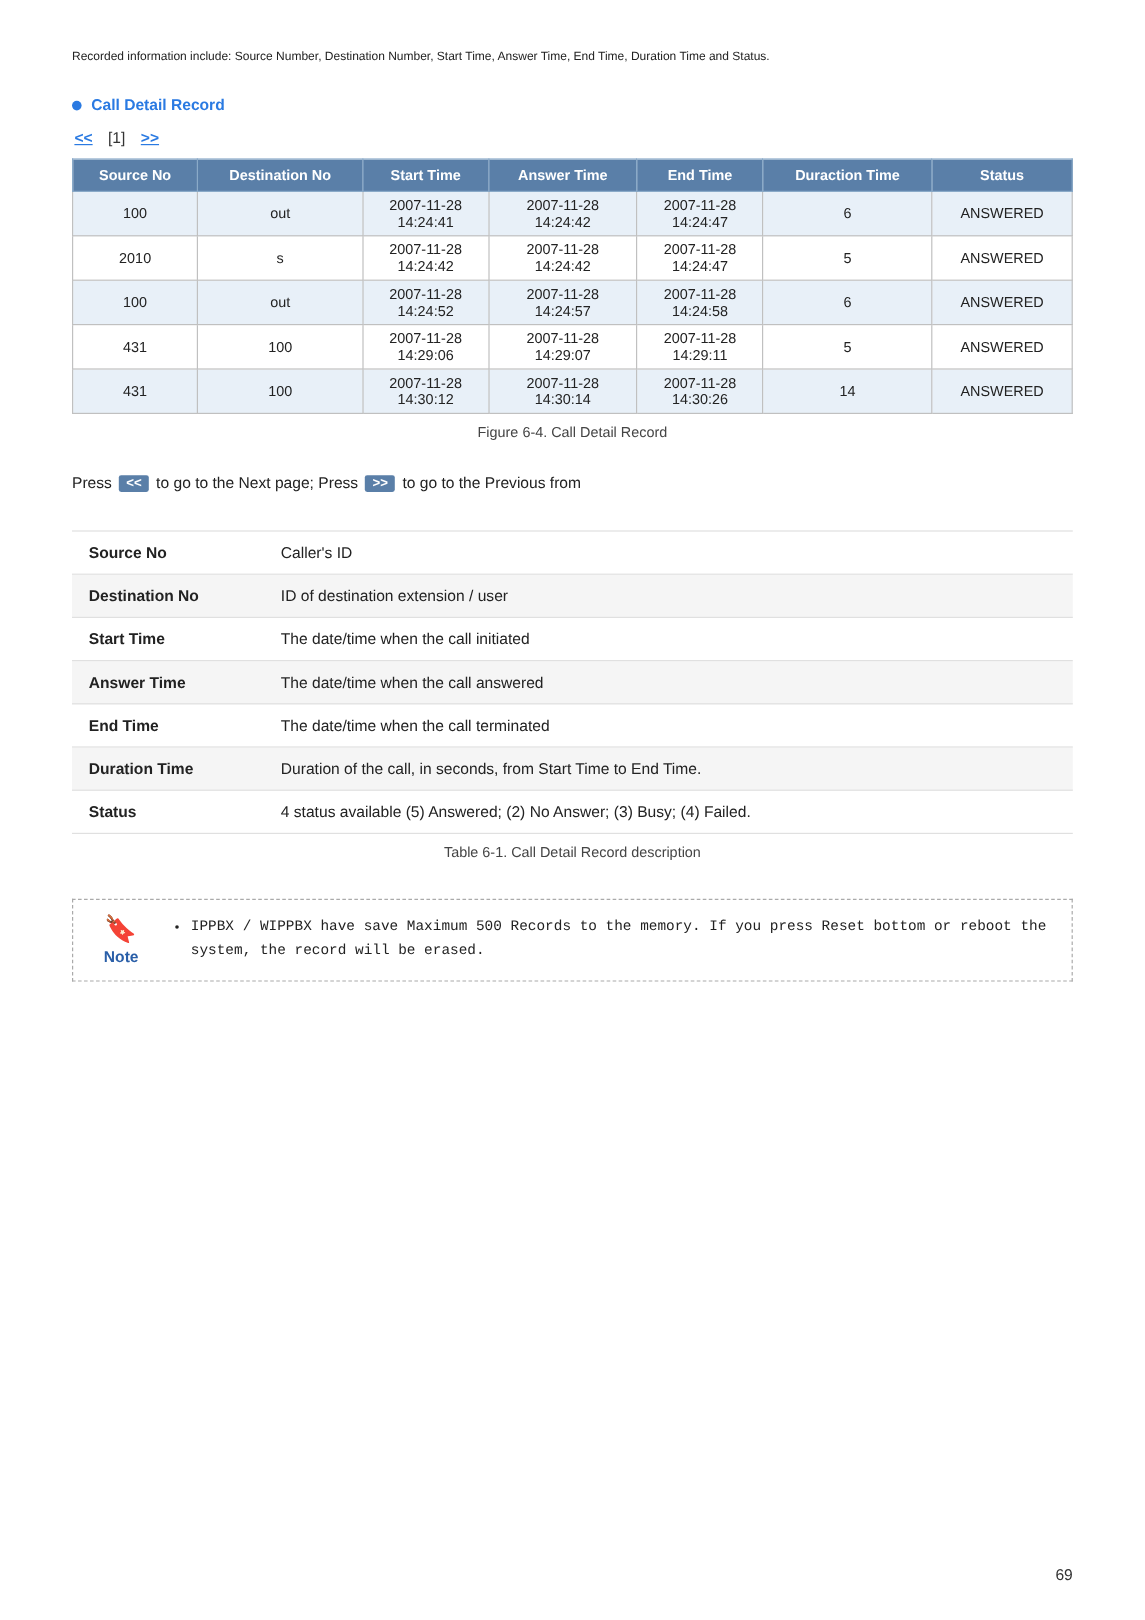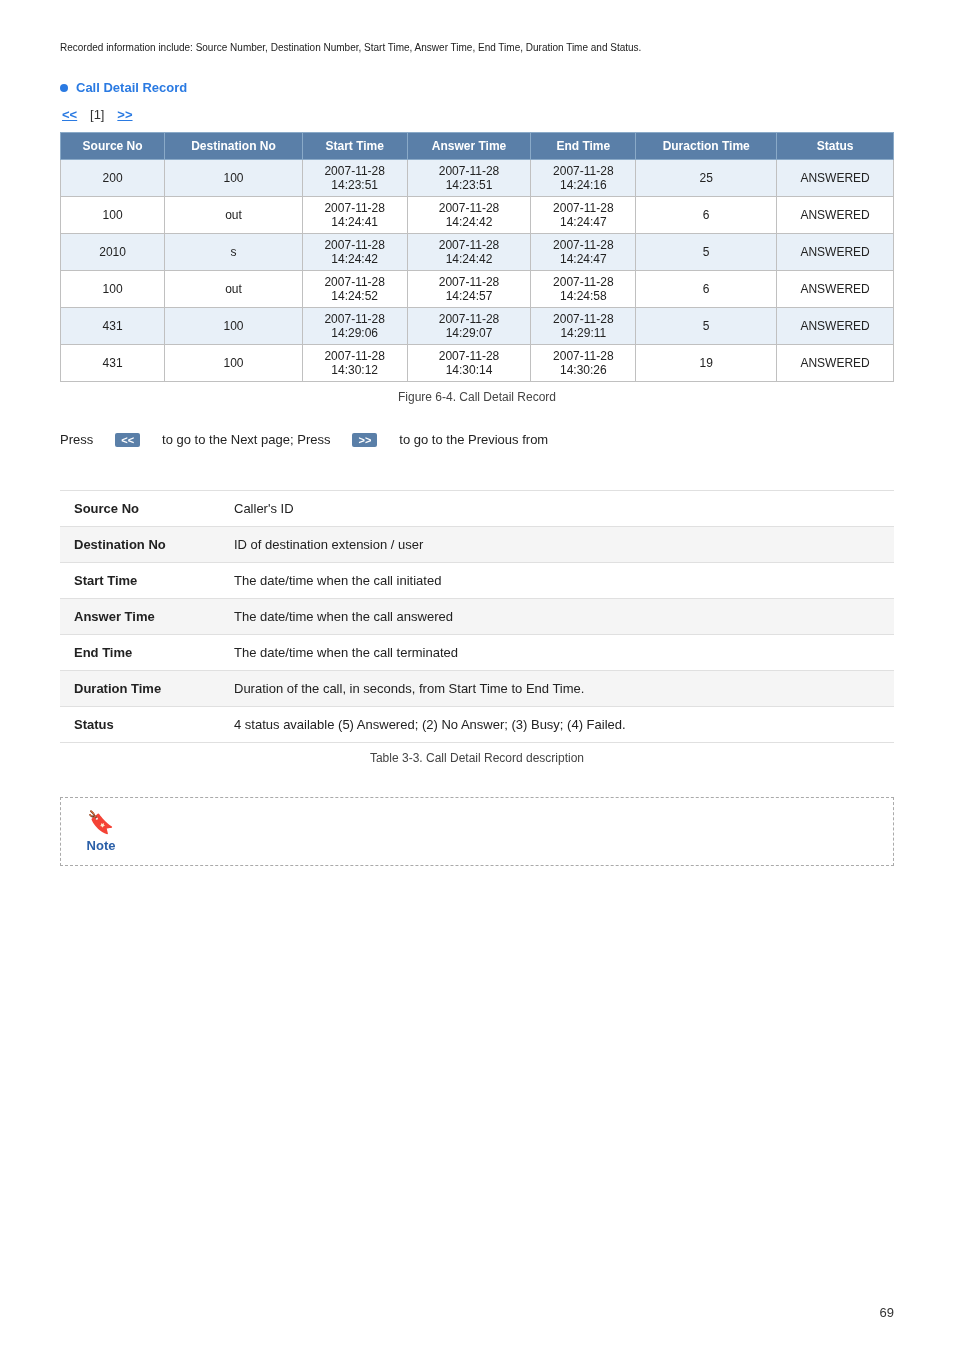--- a/index.html
+++ b/index.html
@@ -72,24 +72,24 @@
     }
     .table-caption {
       text-align: center;
       font-size: 12px;
       color: #444;
       margin-bottom: 28px;
       margin-top: 6px;
     }
     .press-instruction {
       font-size: 13px;
-      margin-bottom: 43px;
+      margin-bottom: 32px;
       display: flex;
       align-items: center;
-      gap: 22px;
+      gap: 6px;
       flex-wrap: wrap;
     }
     .press-instruction .nav-badge {
       background: #5a7fa8;
       color: #fff;
       font-weight: bold;
       font-size: 11px;
       padding: 1px 6px;
       border-radius: 2px;
     }
@@ -193,32 +193,20 @@
     <th>Source No</th>
         <th>Destination No</th>
         <th>Start Time</th>
         <th>Answer Time</th>
         <th>End Time</th>
         <th>Duraction Time</th>
         <th>Status</th>
       </tr>
   </thead>
   <tbody id="cdr-body">
-  <tr>
-        <td style="white-space: pre-line;">200</td>
-        <td style="white-space: pre-line;">100</td>
-        <td style="white-space: pre-line;">2007-11-28
-14:23:51</td>
-        <td style="white-space: pre-line;">2007-11-28
-14:23:51</td>
-        <td style="white-space: pre-line;">2007-11-28
-14:24:16</td>
-        <td style="white-space: pre-line;">25</td>
-        <td style="white-space: pre-line;">ANSWERED</td>
-      </tr>
       <tr>
         <td style="white-space: pre-line;">100</td>
         <td style="white-space: pre-line;">out</td>
         <td style="white-space: pre-line;">2007-11-28
 14:24:41</td>
         <td style="white-space: pre-line;">2007-11-28
 14:24:42</td>
         <td style="white-space: pre-line;">2007-11-28
 14:24:47</td>
         <td style="white-space: pre-line;">6</td>
@@ -262,21 +250,21 @@
       </tr>
       <tr>
         <td style="white-space: pre-line;">431</td>
         <td style="white-space: pre-line;">100</td>
         <td style="white-space: pre-line;">2007-11-28
 14:30:12</td>
         <td style="white-space: pre-line;">2007-11-28
 14:30:14</td>
         <td style="white-space: pre-line;">2007-11-28
 14:30:26</td>
-        <td style="white-space: pre-line;">19</td>
+        <td style="white-space: pre-line;">14</td>
         <td style="white-space: pre-line;">ANSWERED</td>
       </tr>
     </tbody>
 </table>
 <div class="table-caption">Figure 6-4. Call Detail Record</div>
 
 <div class="press-instruction">
   <span>Press</span>
   <span class="nav-badge">&lt;&lt;</span>
   <span>to go to the Next page; Press</span>
@@ -309,22 +297,27 @@
       <tr>
         <td>Duration Time</td>
         <td>Duration of the call, in seconds, from Start Time to End Time.</td>
       </tr>
       <tr>
         <td>Status</td>
         <td>4 status available (5) Answered; (2) No Answer; (3) Busy; (4) Failed.</td>
       </tr>
     </tbody>
 </table>
-<div class="desc-caption">Table 3-3. Call Detail Record description</div>
+<div class="desc-caption">Table 6-1. Call Detail Record description</div>
 
 <div class="note-box">
   <div class="note-icon-label">
     <span class="note-icon">🔖</span>
     <span class="note-label">Note</span>
   </div>
+  <div class="note-content">
+    <ul>
+      <li><span>IPPBX / WIPPBX have save Maximum 500 Records to the memory. If you press Reset bottom or reboot the system, the record will be erased.</span></li>
+    </ul>
+  </div>
 </div>
 
 <div class="page-number">69</div>
 
 </body></html>

